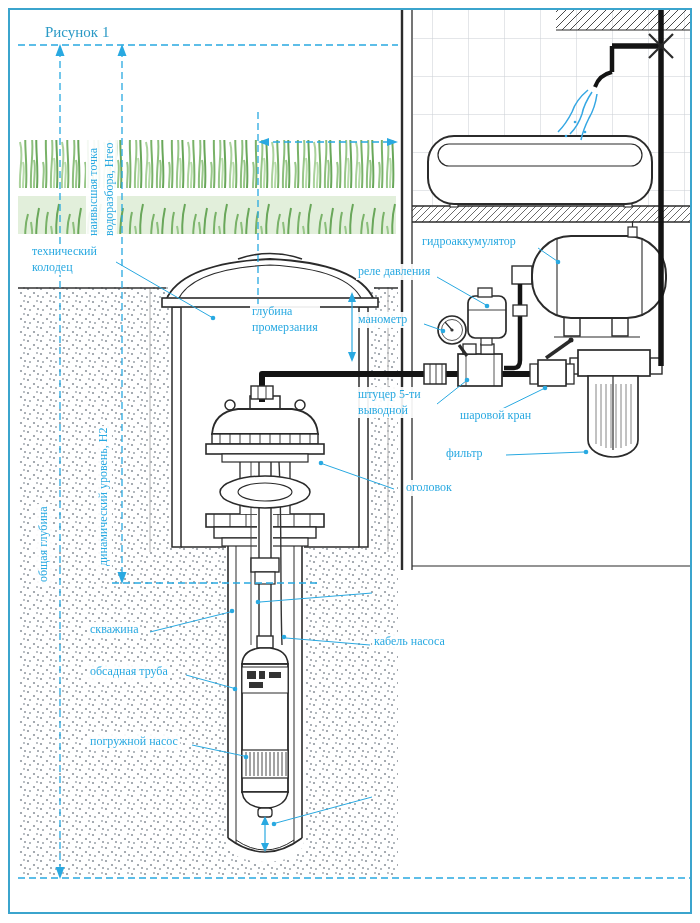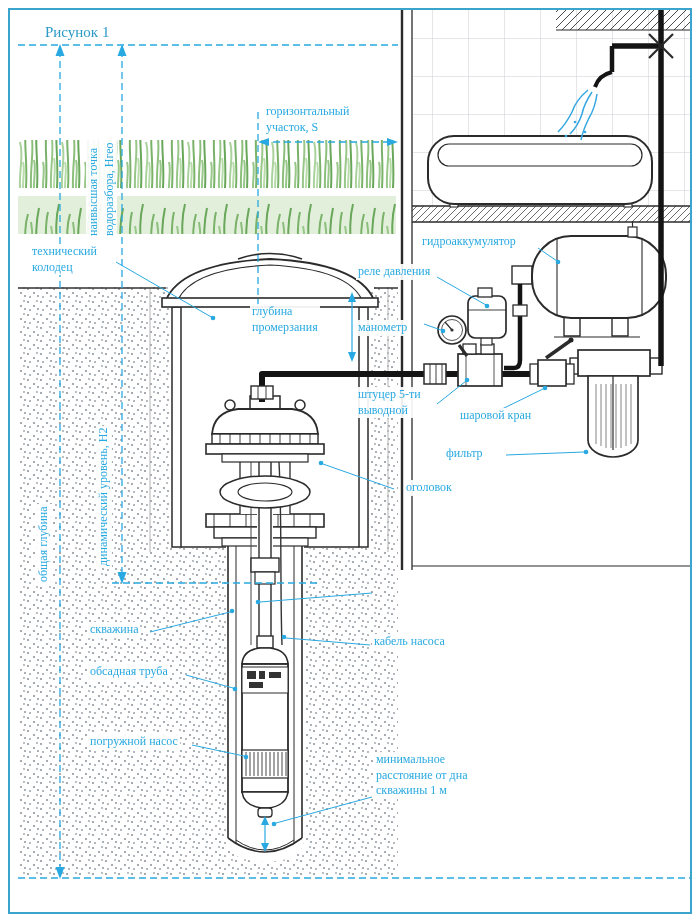--- a/index.html
+++ b/index.html
@@ -282,45 +282,36 @@
   <div>наивысшая точка</div>
   <div>водоразбора, Hгео</div>
 </div>
 <div class="lbl vlbl" style="left:96px;top:568px">
   <div>динамический уровень, H2</div>
 </div>
 <div class="lbl vlbl" style="left:36px;top:584px">
   <div>общая глубина</div>
 </div>
 
-<div class="lbl" style="left:264px;top:104px">
-  <div>горизонтальный</div>
-  <div>участок, S</div>
-</div>
 <div class="lbl" style="left:250px;top:304px">
   <div>глубина</div>
   <div>промерзания</div>
 </div>
 <div class="lbl" style="left:30px;top:244px">
   <div>технический</div>
   <div>колодец</div>
 </div>
 <div class="lbl" style="left:420px;top:234px">гидроаккумулятор</div>
 <div class="lbl" style="left:356px;top:264px">реле давления</div>
-<div class="lbl" style="left:356px;top:320px">манометр</div>
+<div class="lbl" style="left:356px;top:312px">манометр</div>
 <div class="lbl" style="left:356px;top:387px">
   <div>штуцер 5-ти</div>
   <div>выводной</div>
 </div>
 <div class="lbl" style="left:458px;top:408px">шаровой кран</div>
 <div class="lbl" style="left:444px;top:446px">фильтр</div>
 <div class="lbl" style="left:404px;top:480px">оголовок</div>
 <div class="lbl" style="left:372px;top:634px">кабель насоса</div>
 <div class="lbl" style="left:88px;top:622px">скважина</div>
 <div class="lbl" style="left:88px;top:664px">обсадная труба</div>
 <div class="lbl" style="left:88px;top:734px">погружной насос</div>
-<div class="lbl" style="left:374px;top:752px">
-  <div>минимальное</div>
-  <div>расстояние от дна</div>
-  <div>скважины 1 м</div>
-</div>
 
 </div>
 
 </body></html>

